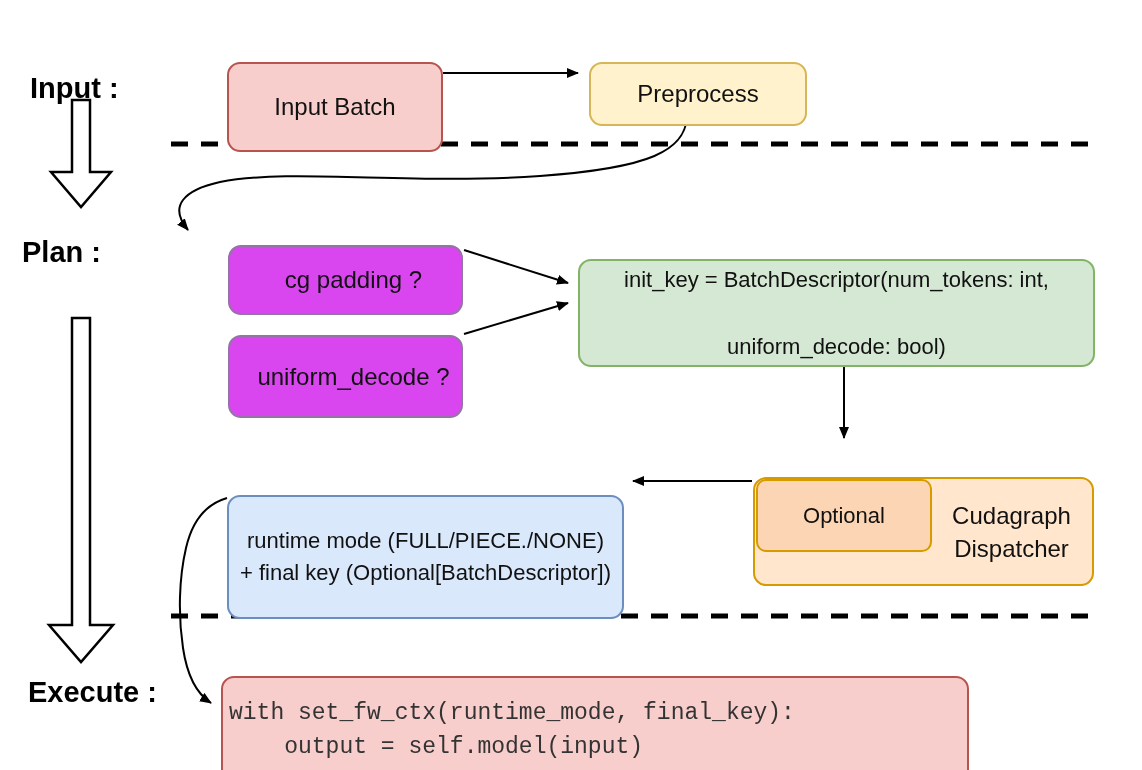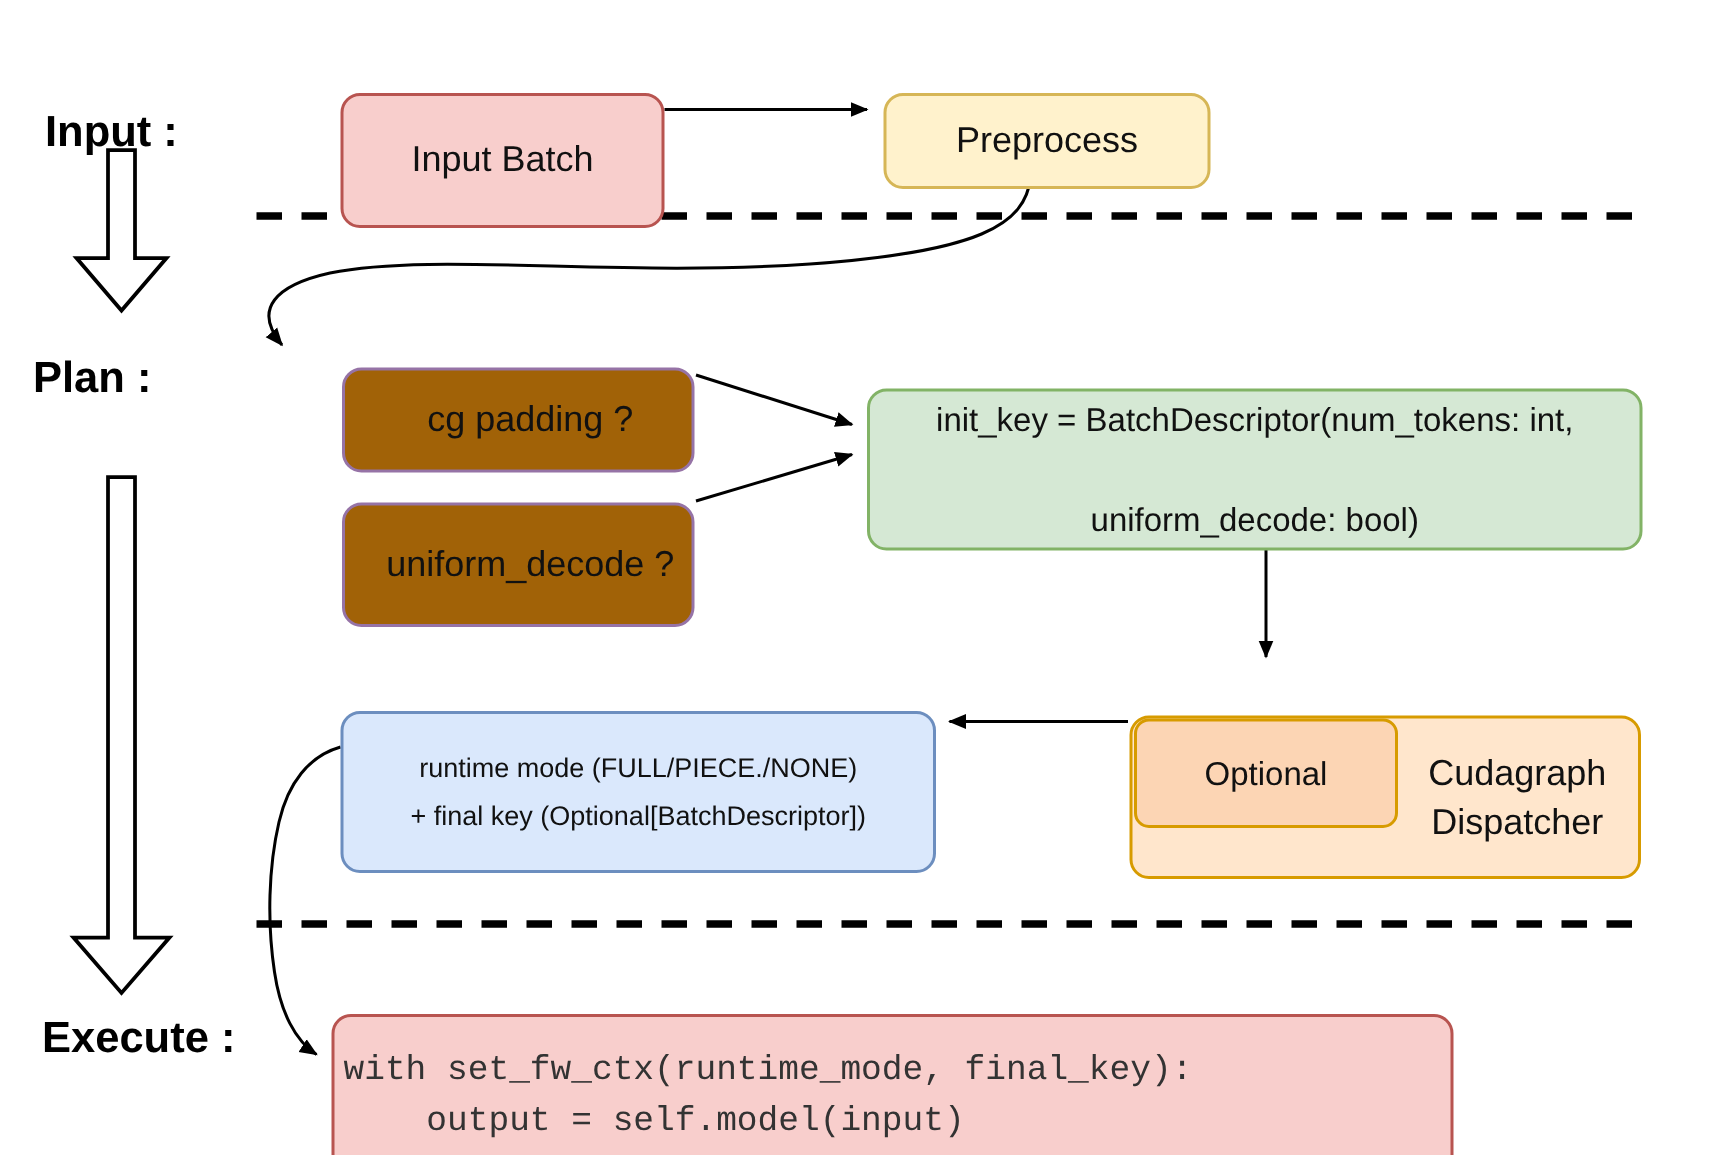--- a/index.html
+++ b/index.html
@@ -34,35 +34,35 @@
   .stage-label {
     position: absolute;
     font-weight: 700;
     font-size: 29px;
     color: #000;
     z-index: 3;
     white-space: nowrap;
   }
   .pink   { background: #f8cecc; border-color: #b85450; }
   .yellow { background: #fff2cc; border-color: #d6b656; }
-  .purple { background: #a16207; border-color: #9673a6; padding-left: 16px; }
+  .purple { background: #d946ef; border-color: #9673a6; padding-left: 16px; }
   .green  { background: #d5e8d4; border-color: #82b366; gap: 36px; }
   .orange { background: #ffe6cc; border-color: #d79b00; }
   .salmon { background: #fcd5b4; border-color: #d79b00; }
   .blue   { background: #dae8fc; border-color: #6c8ebf; }
 
   #node-input-batch   { left: 227px; top: 28px;  width: 216px; height: 90px;  font-size: 24px; }
   #node-preprocess    { left: 589px; top: 28px;  width: 218px; height: 64px;  font-size: 24px; }
   #node-cg-padding    { left: 228px; top: 211px; width: 235px; height: 70px;  font-size: 24px; }
   #node-uniform-decode{ left: 228px; top: 301px; width: 235px; height: 83px;  font-size: 24px; }
   #node-init-key      { left: 578px; top: 225px; width: 517px; height: 108px; font-size: 22px; line-height: 31px; }
   #node-cudagraph     { left: 753px; top: 443px; width: 341px; height: 109px; font-size: 24px; line-height: 33px; z-index: 2; }
   #node-cudagraph .dispatcher-text { margin-left: 176px; }
   #node-dispatch      { left: 756px; top: 445px; width: 176px; height: 73px;  font-size: 22px; border-radius: 10px; z-index: 3; }
-  #node-runtime-mode  { left: 227px; top: 440px; width: 397px; height: 108px; font-size: 18px; line-height: 32px; }
+  #node-runtime-mode  { left: 227px; top: 461px; width: 397px; height: 124px; font-size: 22px; line-height: 32px; }
   #node-execute-code  {
     left: 221px; top: 642px; width: 748px; height: 108px;
     font-size: 23px; line-height: 34px;
     align-items: flex-start; text-align: left;
     padding-left: 6px;
     font-family: "Liberation Mono", monospace;
     color: #333;
   }
   .pre-line { white-space: pre; }
 

